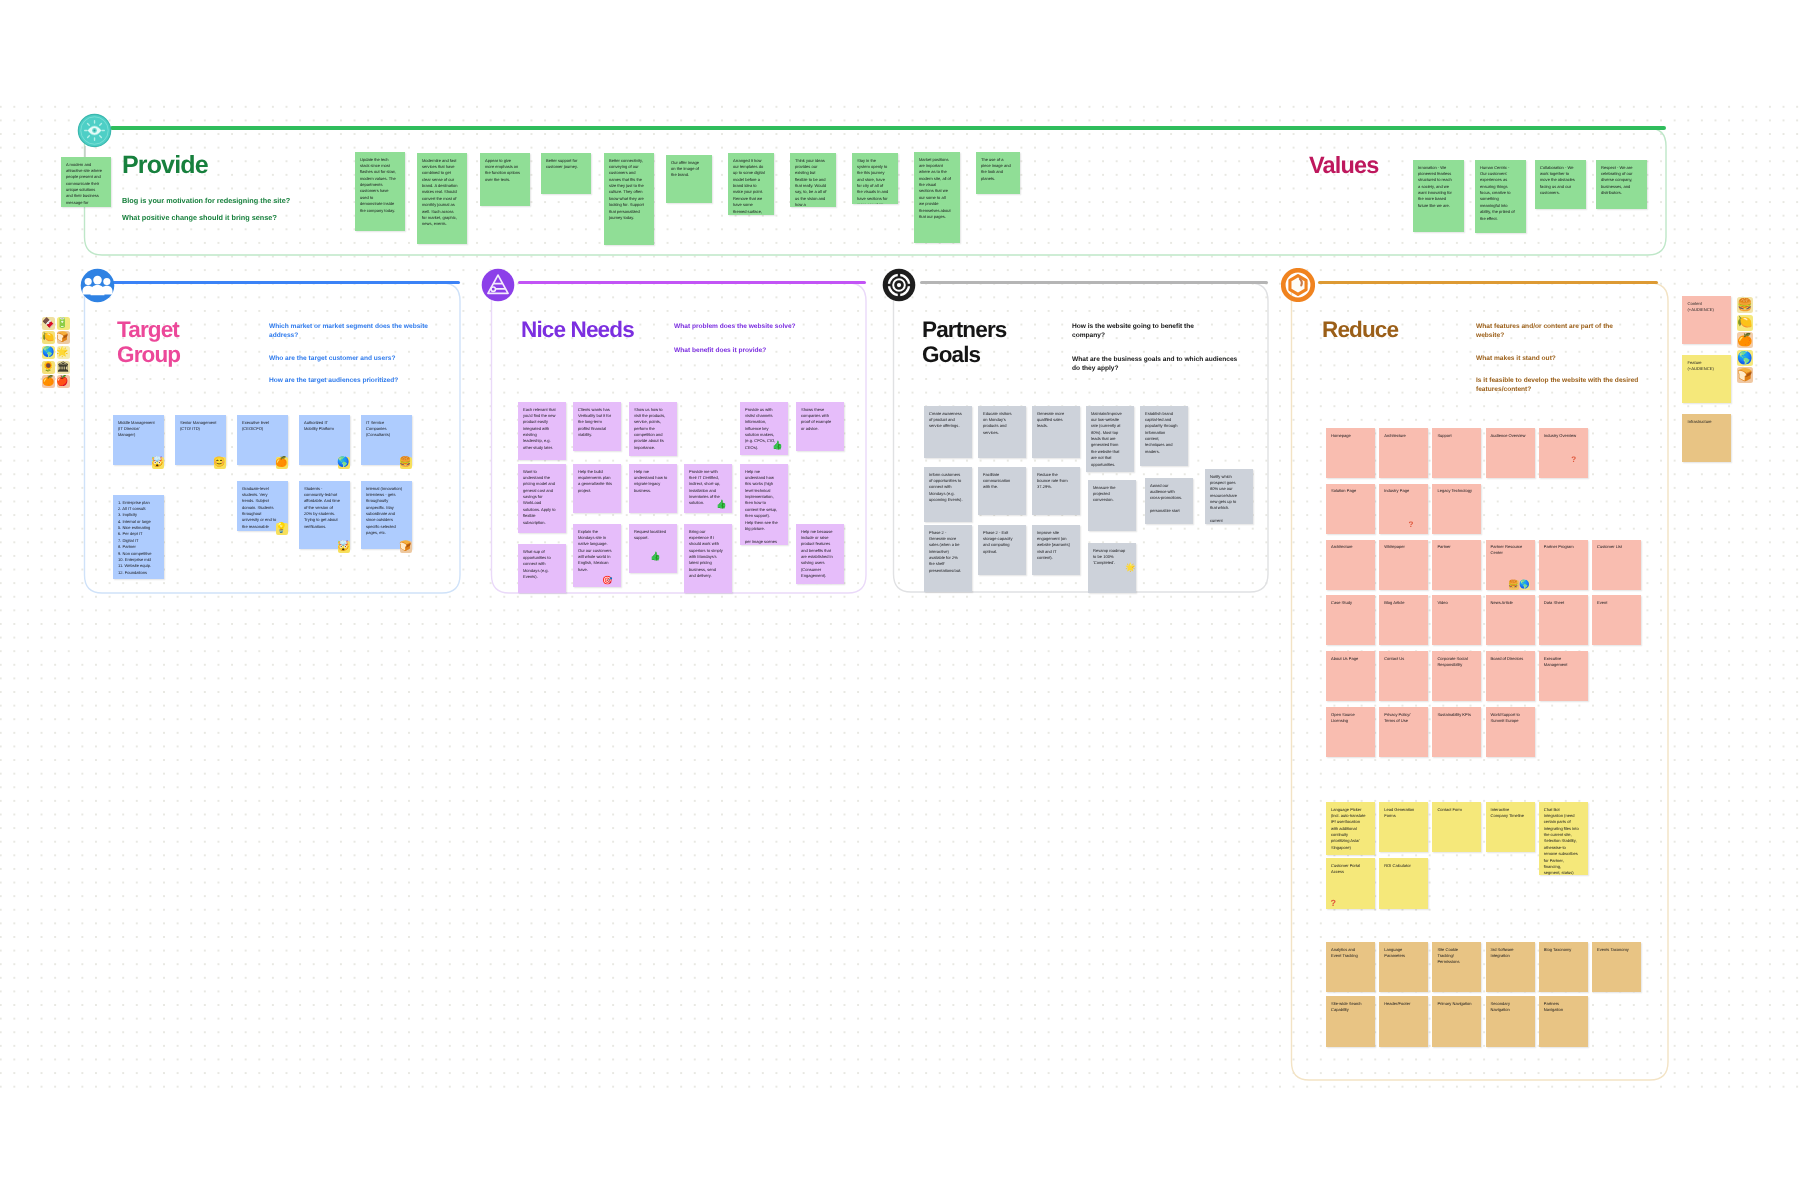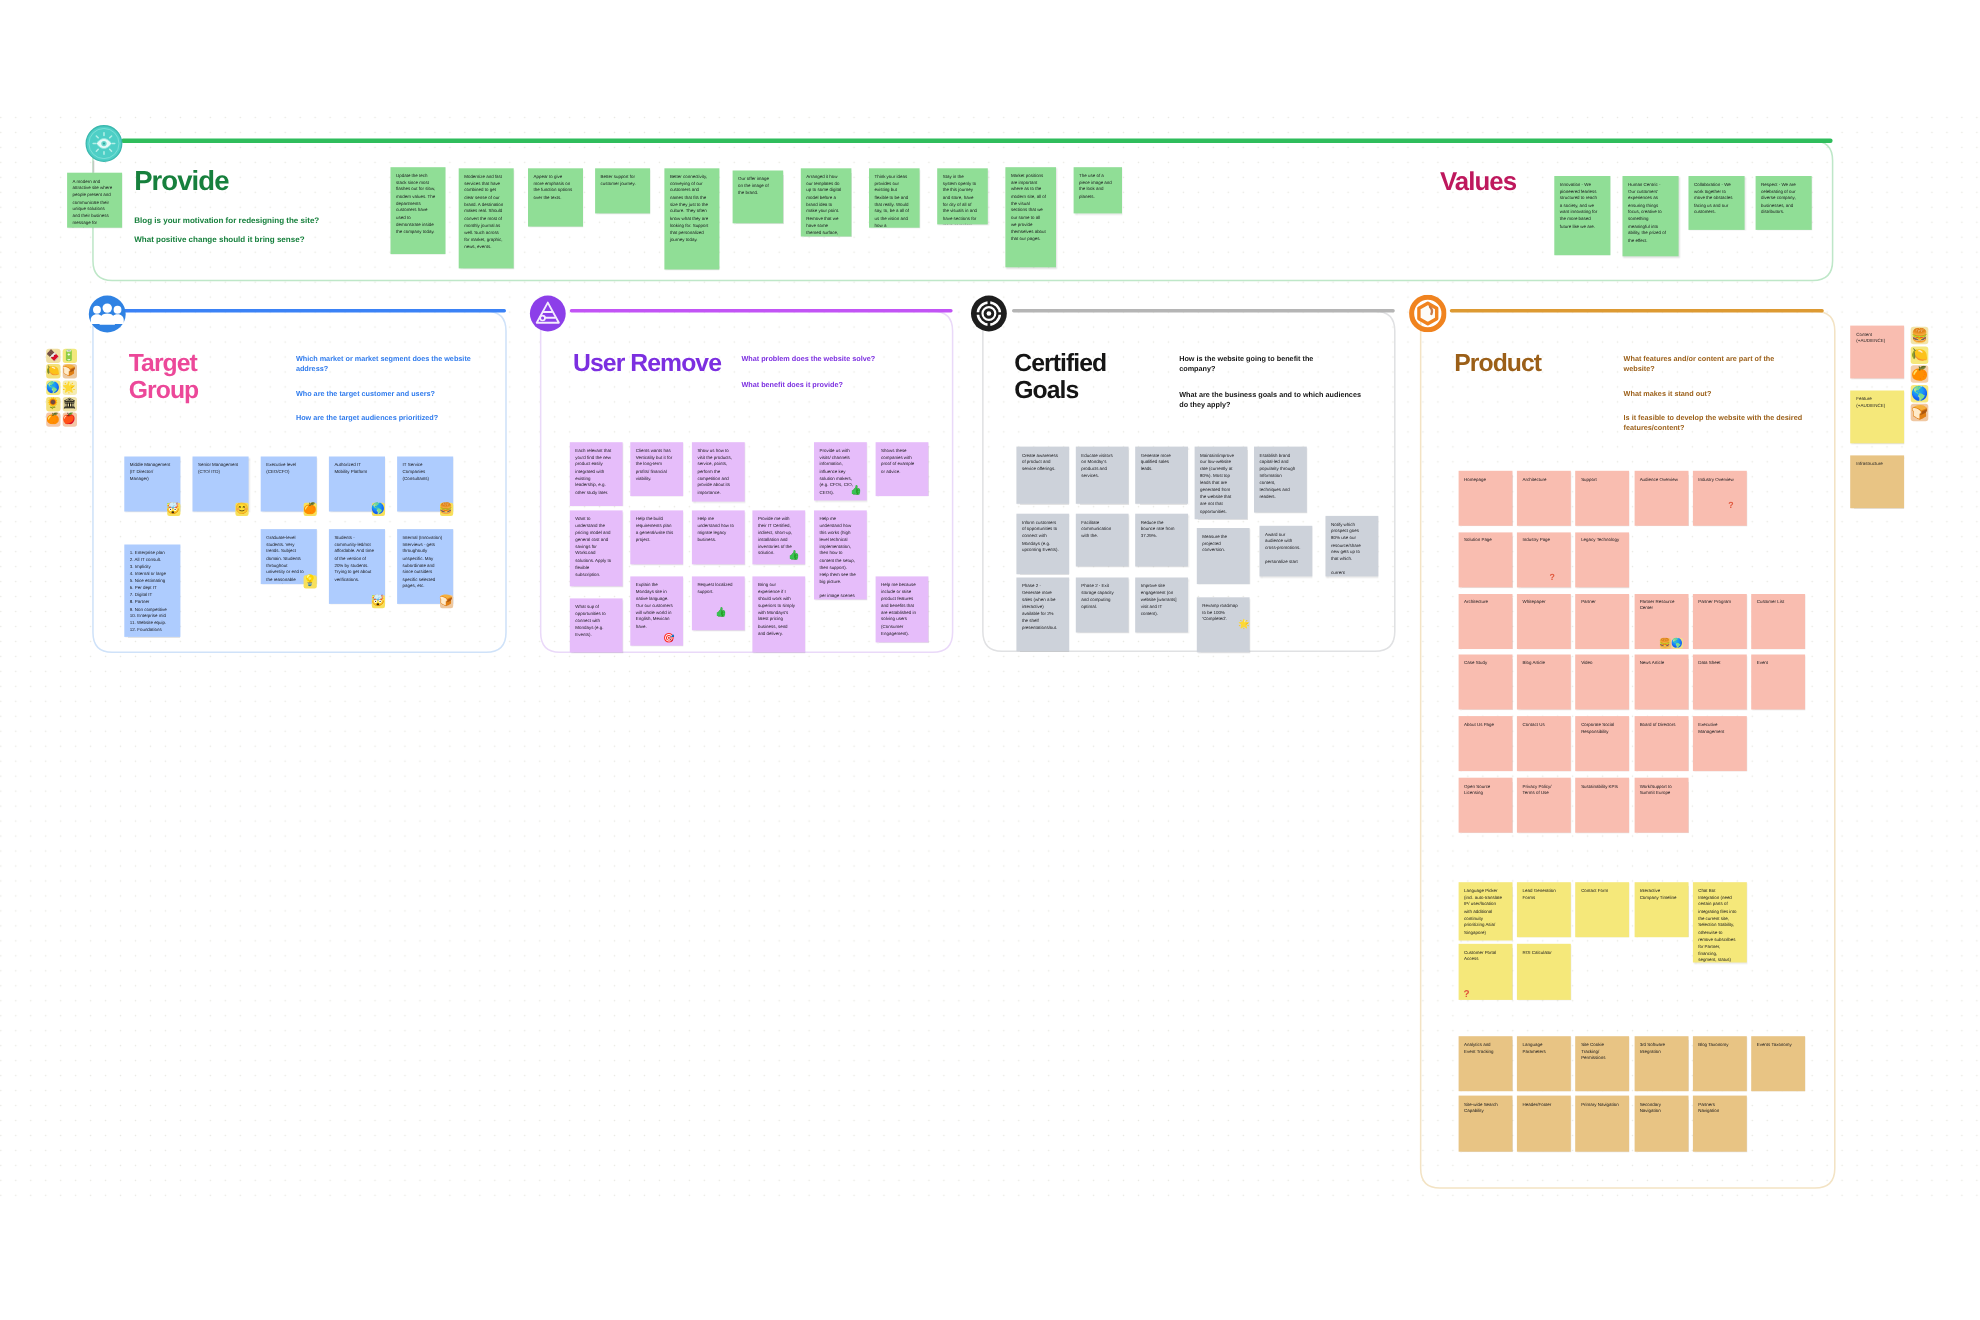--- a/index.html
+++ b/index.html
@@ -148,21 +148,21 @@
     <svg width="34" height="34" viewBox="0 0 48 48">
  <circle cx="24" cy="24" r="23" fill="#8c3fe9"></circle>
  <g fill="none" stroke="#f4ecfd" stroke-width="2.4" stroke-linejoin="round" stroke-linecap="round">
   <path d="M24 10 L38.2 35.8 L9.8 35.8 Z"></path>
   <path d="M18.8 22 L29.2 22"></path>
   <path d="M14.8 29.5 L33.2 29.5"></path>
  </g>
  <circle cx="17.3" cy="29.9" r="3.1" fill="#8c3fe9" stroke="#f4ecfd" stroke-width="2.2"></circle>
 </svg>
   </div>
-<div class="sectitle" style="left:521px;top:318px;font-size:22.5px;color:#7c2fe0">User Remove</div>
+<div class="sectitle" style="left:521px;top:318px;font-size:22.5px;color:#7c2fe0">Nice Needs</div>
 <div class="qs" style="left:674px;top:322px;width:185px;font-size:6.6px;color:#7c2fe0">What problem does the website solve?</div>
 <div class="qs" style="left:674px;top:346px;width:185px;font-size:6.6px;color:#7c2fe0">What benefit does it provide?</div>
 <div class="note" style="left:518px;top:402px;width:48px;height:58px;background:#e6bdfa">Each relevant that you'd find the new product easily integrated with existing leadership, e.g. other study later.</div>
 <div class="note" style="left:573px;top:402px;width:48px;height:49px;background:#e6bdfa">Clients wants has Verticality but it for the long-term profits/ financial viability.</div>
 <div class="note" style="left:629px;top:402px;width:48px;height:54px;background:#e6bdfa">Show us how to visit the products, service, points, perform the competition and provide about its importance.</div>
 <div class="note" style="left:740px;top:402px;width:48px;height:53px;background:#e6bdfa">Provide us with visits/ channels information, influence key solution makers, (e.g. CFOs, CIO, CEOs).</div>
 <span class="emo" style="left:773px;top:440px;font-size:8.5px;width:10.1px;height:10.1px;background:transparent;filter:hue-rotate(72deg) saturate(0.95) brightness(0.78);">👍</span>
 <div class="note" style="left:796px;top:402px;width:48px;height:49px;background:#e6bdfa">Shows these companies with proof of example or advice.</div>
 <div class="note" style="left:518px;top:464px;width:48px;height:69px;background:#e6bdfa">Want to understand the pricing model and general cost and savings for WorkLoad solutions. Apply to flexible subscription.</div>
 <div class="note" style="left:573px;top:464px;width:48px;height:49px;background:#e6bdfa">Help the build requirements plan a general/write this project.</div>
@@ -191,21 +191,21 @@
  <circle cx="24" cy="24" r="8.2" fill="none" stroke="#ffffff" stroke-width="2.8"></circle>
  <circle cx="24" cy="24" r="3" fill="#ffffff"></circle>
  <g stroke="#1e1e1e" stroke-width="3.5" stroke-linecap="butt">
    <path d="M24 6 L24 12.6"></path>
         <path d="M24 35.4 L24 42"></path>
    <path d="M6 24 L12.6 24"></path>
         <path d="M35.4 24 L42 24"></path>
  </g>
 </svg>
   </div>
-<div class="sectitle" style="left:922px;top:318px;font-size:22.5px;color:#151515">Certified
+<div class="sectitle" style="left:922px;top:318px;font-size:22.5px;color:#151515">Partners
 Goals</div>
 <div class="qs" style="left:1072px;top:322px;width:155px;font-size:6.6px;color:#151515">How is the website going to benefit the company?</div>
 <div class="qs" style="left:1072px;top:355px;width:168px;font-size:6.6px;color:#151515">What are the business goals and to which audiences do they apply?</div>
 <div class="note" style="left:924px;top:406px;width:48px;height:52px;background:#cdd2da">Create awareness of product and service offerings.</div>
 <div class="note" style="left:978px;top:406px;width:48px;height:52px;background:#cdd2da">Educate visitors on Monday's products and services.</div>
 <div class="note" style="left:1032px;top:406px;width:48px;height:52px;background:#cdd2da">Generate more qualified sales leads.</div>
 <div class="note" style="left:1086px;top:406px;width:48px;height:66px;background:#cdd2da">Maintain/improve our low-website rate (currently at 80%). Most top leads that are generated from the website that are not that opportunities.</div>
 <div class="note" style="left:1140px;top:406px;width:48px;height:60px;background:#cdd2da">Establish brand capital-led and popularity through Information content, techniques and readers.</div>
 <div class="note" style="left:924px;top:467px;width:48px;height:55px;background:#cdd2da">Inform customers of opportunities to connect with Mondays (e.g. upcoming Events).</div>
 <div class="note" style="left:978px;top:467px;width:48px;height:48px;background:#cdd2da">Facilitate communication with the.</div>
@@ -227,21 +227,21 @@
     <path d="M1291.5 287 L1291.5 1062 Q1291.5 1080 1309 1080 L1650 1080 Q1668 1080 1668 1062 L1668 301 Q1668 283 1650 283 L1320 283" fill="none" stroke="#f3e3c4" stroke-width="1.4" stroke-linecap="round"></path>
   </svg>
 <div class="tabline" style="left:1318px;top:280.8px;width:340px;background:#dd9a33"></div>
 <div class="badge" style="left:1281px;top:268px;width:34px;height:34px">
     <svg width="34" height="34" viewBox="0 0 48 48">
  <circle cx="24" cy="24" r="20.8" fill="none" stroke="#f0831f" stroke-width="6.6"></circle>
  <path d="M24 10.8 L35.4 17.4 L35.4 30.6 L24 37.2 L12.6 30.6 L12.6 17.4 Z" fill="#fdfcf7" stroke="#f0831f" stroke-width="4.4" stroke-linejoin="round"></path>
  <path d="M26.8 15.4 a8.2 8.2 0 0 1 1.8 9.2" fill="none" stroke="#c97a48" stroke-width="3" stroke-linecap="round"></path>
 </svg>
   </div>
-<div class="sectitle" style="left:1322px;top:318px;font-size:22.5px;color:#9b5f18">Product</div>
+<div class="sectitle" style="left:1322px;top:318px;font-size:22.5px;color:#9b5f18">Reduce</div>
 <div class="qs" style="left:1476px;top:322px;width:156px;font-size:6.6px;color:#9b5f18">What features and/or content are part of the website?</div>
 <div class="qs" style="left:1476px;top:354px;width:168px;font-size:6.6px;color:#9b5f18">What makes it stand out?</div>
 <div class="qs" style="left:1476px;top:376px;width:172px;font-size:6.6px;color:#9b5f18">Is it feasible to develop the website with the desired features/content?</div>
 <div class="note" style="left:1326px;top:428px;width:49px;height:50px;background:#f9bdb0">Homepage</div>
 <div class="note" style="left:1379.2px;top:428px;width:49px;height:50px;background:#f9bdb0">Architecture</div>
 <div class="note" style="left:1432.4px;top:428px;width:49px;height:50px;background:#f9bdb0">Support</div>
 <div class="note" style="left:1485.6px;top:428px;width:49px;height:50px;background:#f9bdb0">Audience Overview</div>
 <div class="note" style="left:1538.8px;top:428px;width:49px;height:50px;background:#f9bdb0">Industry Overview</div>
 <span class="emo" style="left:1568.8px;top:455px;font-size:8px;width:9.6px;height:9.6px;background:transparent;color:#e0573c;font-weight:bold;font-family:'Liberation Sans',sans-serif;">?</span>
 <div class="note" style="left:1326px;top:483.8px;width:49px;height:50px;background:#f9bdb0">Solution Page</div>

